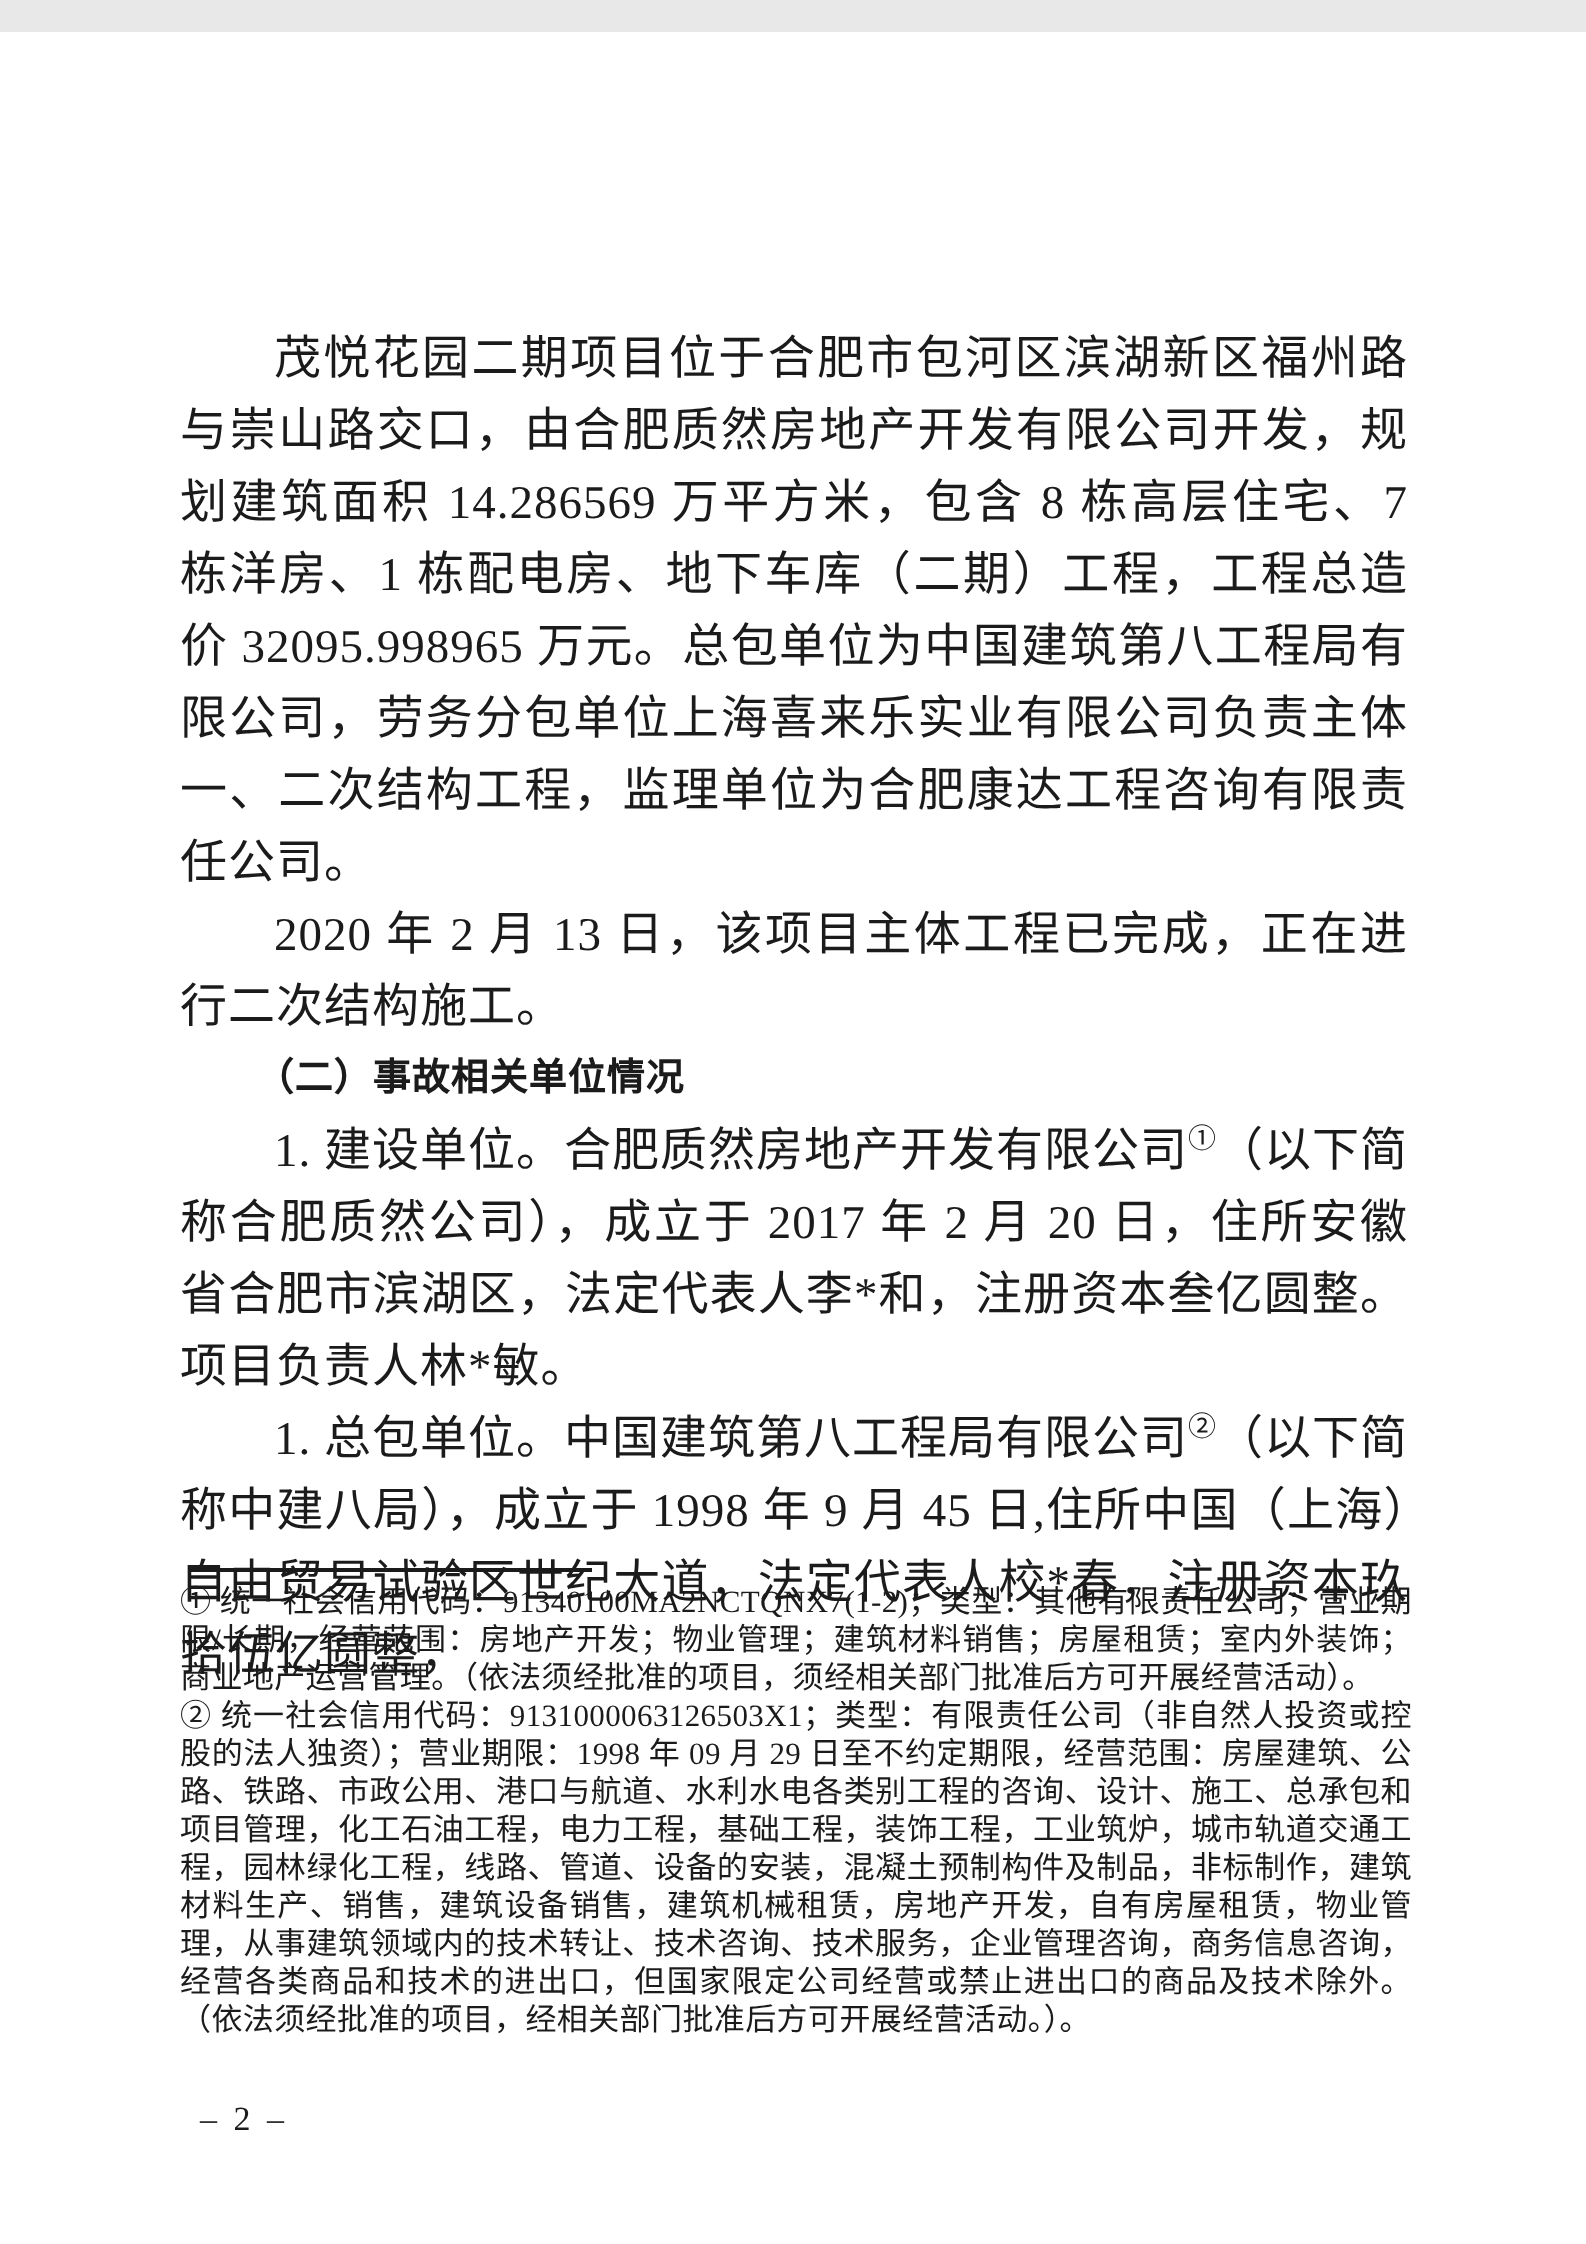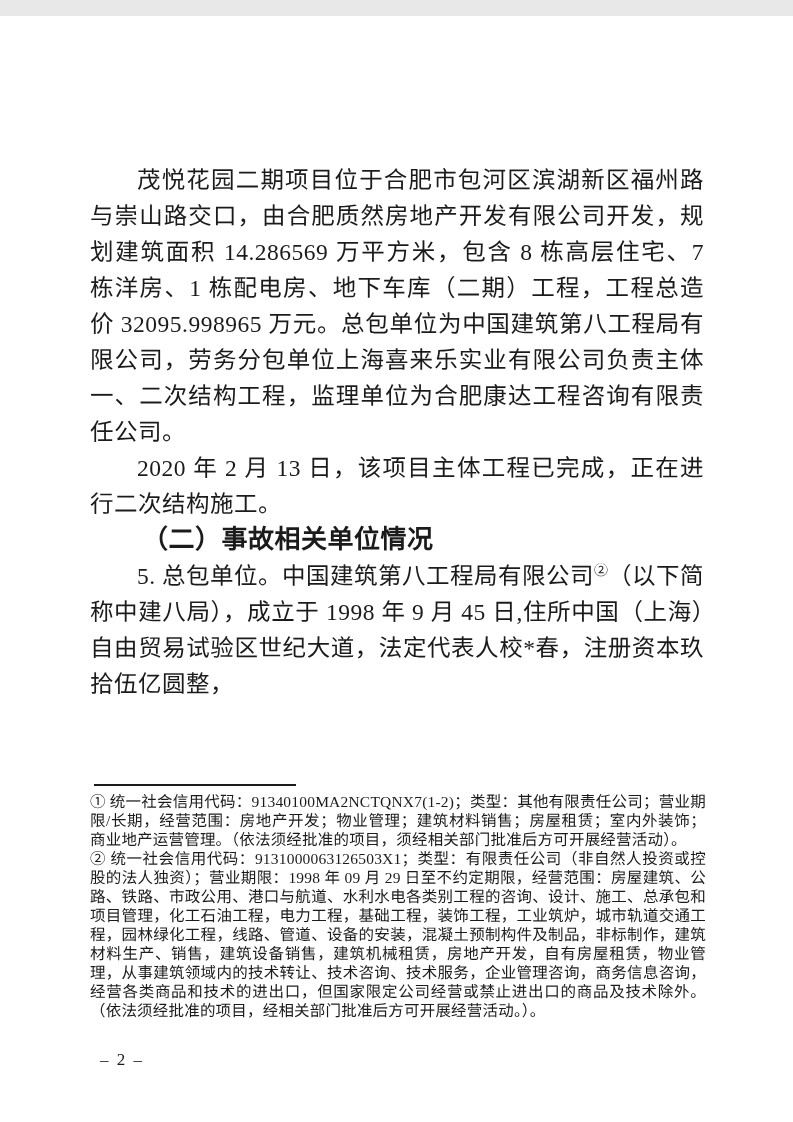--- a/index.html
+++ b/index.html
@@ -26,21 +26,21 @@
   .body-para {
     margin: 0;
     font-size: 23.5px;
     line-height: 36px;
     text-align: justify;
     text-indent: 2em;
     letter-spacing: 0.5px;
   }
   .heading {
     margin: 0;
-    font-size: 26px;
+    font-size: 19px;
     line-height: 36px;
     text-indent: 2em;
     font-weight: bold;
     letter-spacing: 0.5px;
   }
   .fn-ref {
     font-size: 14px;
     line-height: 0;
     vertical-align: 9px;
     letter-spacing: 0;
@@ -80,22 +80,23 @@
 <div class="page">
 
   <div class="content">
 
     <p class="body-para">茂悦花园二期项目位于合肥市包河区滨湖新区福州路与崇山路交口，由合肥质然房地产开发有限公司开发，规划建筑面积 14.286569 万平方米，包含 8 栋高层住宅、7 栋洋房、1 栋配电房、地下车库（二期）工程，工程总造价 32095.998965 万元。总包单位为中国建筑第八工程局有限公司，劳务分包单位上海喜来乐实业有限公司负责主体一、二次结构工程，监理单位为合肥康达工程咨询有限责任公司。</p>
 
     <p class="body-para">2020 年 2 月 13 日，该项目主体工程已完成，正在进行二次结构施工。</p>
 
     <p class="heading">（二）事故相关单位情况</p>
 
+    <p class="body-para"><span>1. 建设单位。合肥质然房地产开发有限公司</span><span class="fn-ref">①</span><span>（以下简称合肥质然公司），成立于 2017 年 2 月 20 日，住所安徽省合肥市滨湖区，法定代表人李*和，注册资本叁亿圆整。项目负责人林*敏。</span></p>
 
-    <p class="body-para"><span>5. 总包单位。中国建筑第八工程局有限公司</span><span class="fn-ref">②</span><span>（以下简称中建八局），成立于 1998 年 9 月 45 日,住所中国（上海）自由贸易试验区世纪大道，法定代表人校*春，注册资本玖拾伍亿圆整，</span></p>
+    <p class="body-para"><span>1. 总包单位。中国建筑第八工程局有限公司</span><span class="fn-ref">②</span><span>（以下简称中建八局），成立于 1998 年 9 月 45 日,住所中国（上海）自由贸易试验区世纪大道，法定代表人校*春，注册资本玖拾伍亿圆整，</span></p>
 
   </div>
 
   <div class="footnote-area">
     <hr class="fn-rule">
     <p class="footnote">① 统一社会信用代码：91340100MA2NCTQNX7(1-2)；类型：其他有限责任公司；营业期限/长期，经营范围：房地产开发；物业管理；建筑材料销售；房屋租赁；室内外装饰；商业地产运营管理。（依法须经批准的项目，须经相关部门批准后方可开展经营活动）。</p>
     <p class="footnote">② 统一社会信用代码：9131000063126503X1；类型：有限责任公司（非自然人投资或控股的法人独资）；营业期限：1998 年 09 月 29 日至不约定期限，经营范围：房屋建筑、公路、铁路、市政公用、港口与航道、水利水电各类别工程的咨询、设计、施工、总承包和项目管理，化工石油工程，电力工程，基础工程，装饰工程，工业筑炉，城市轨道交通工程，园林绿化工程，线路、管道、设备的安装，混凝土预制构件及制品，非标制作，建筑材料生产、销售，建筑设备销售，建筑机械租赁，房地产开发，自有房屋租赁，物业管理，从事建筑领域内的技术转让、技术咨询、技术服务，企业管理咨询，商务信息咨询，经营各类商品和技术的进出口，但国家限定公司经营或禁止进出口的商品及技术除外。（依法须经批准的项目，经相关部门批准后方可开展经营活动。）。</p>
   </div>
 
   <div class="page-number">– 2 –</div>

